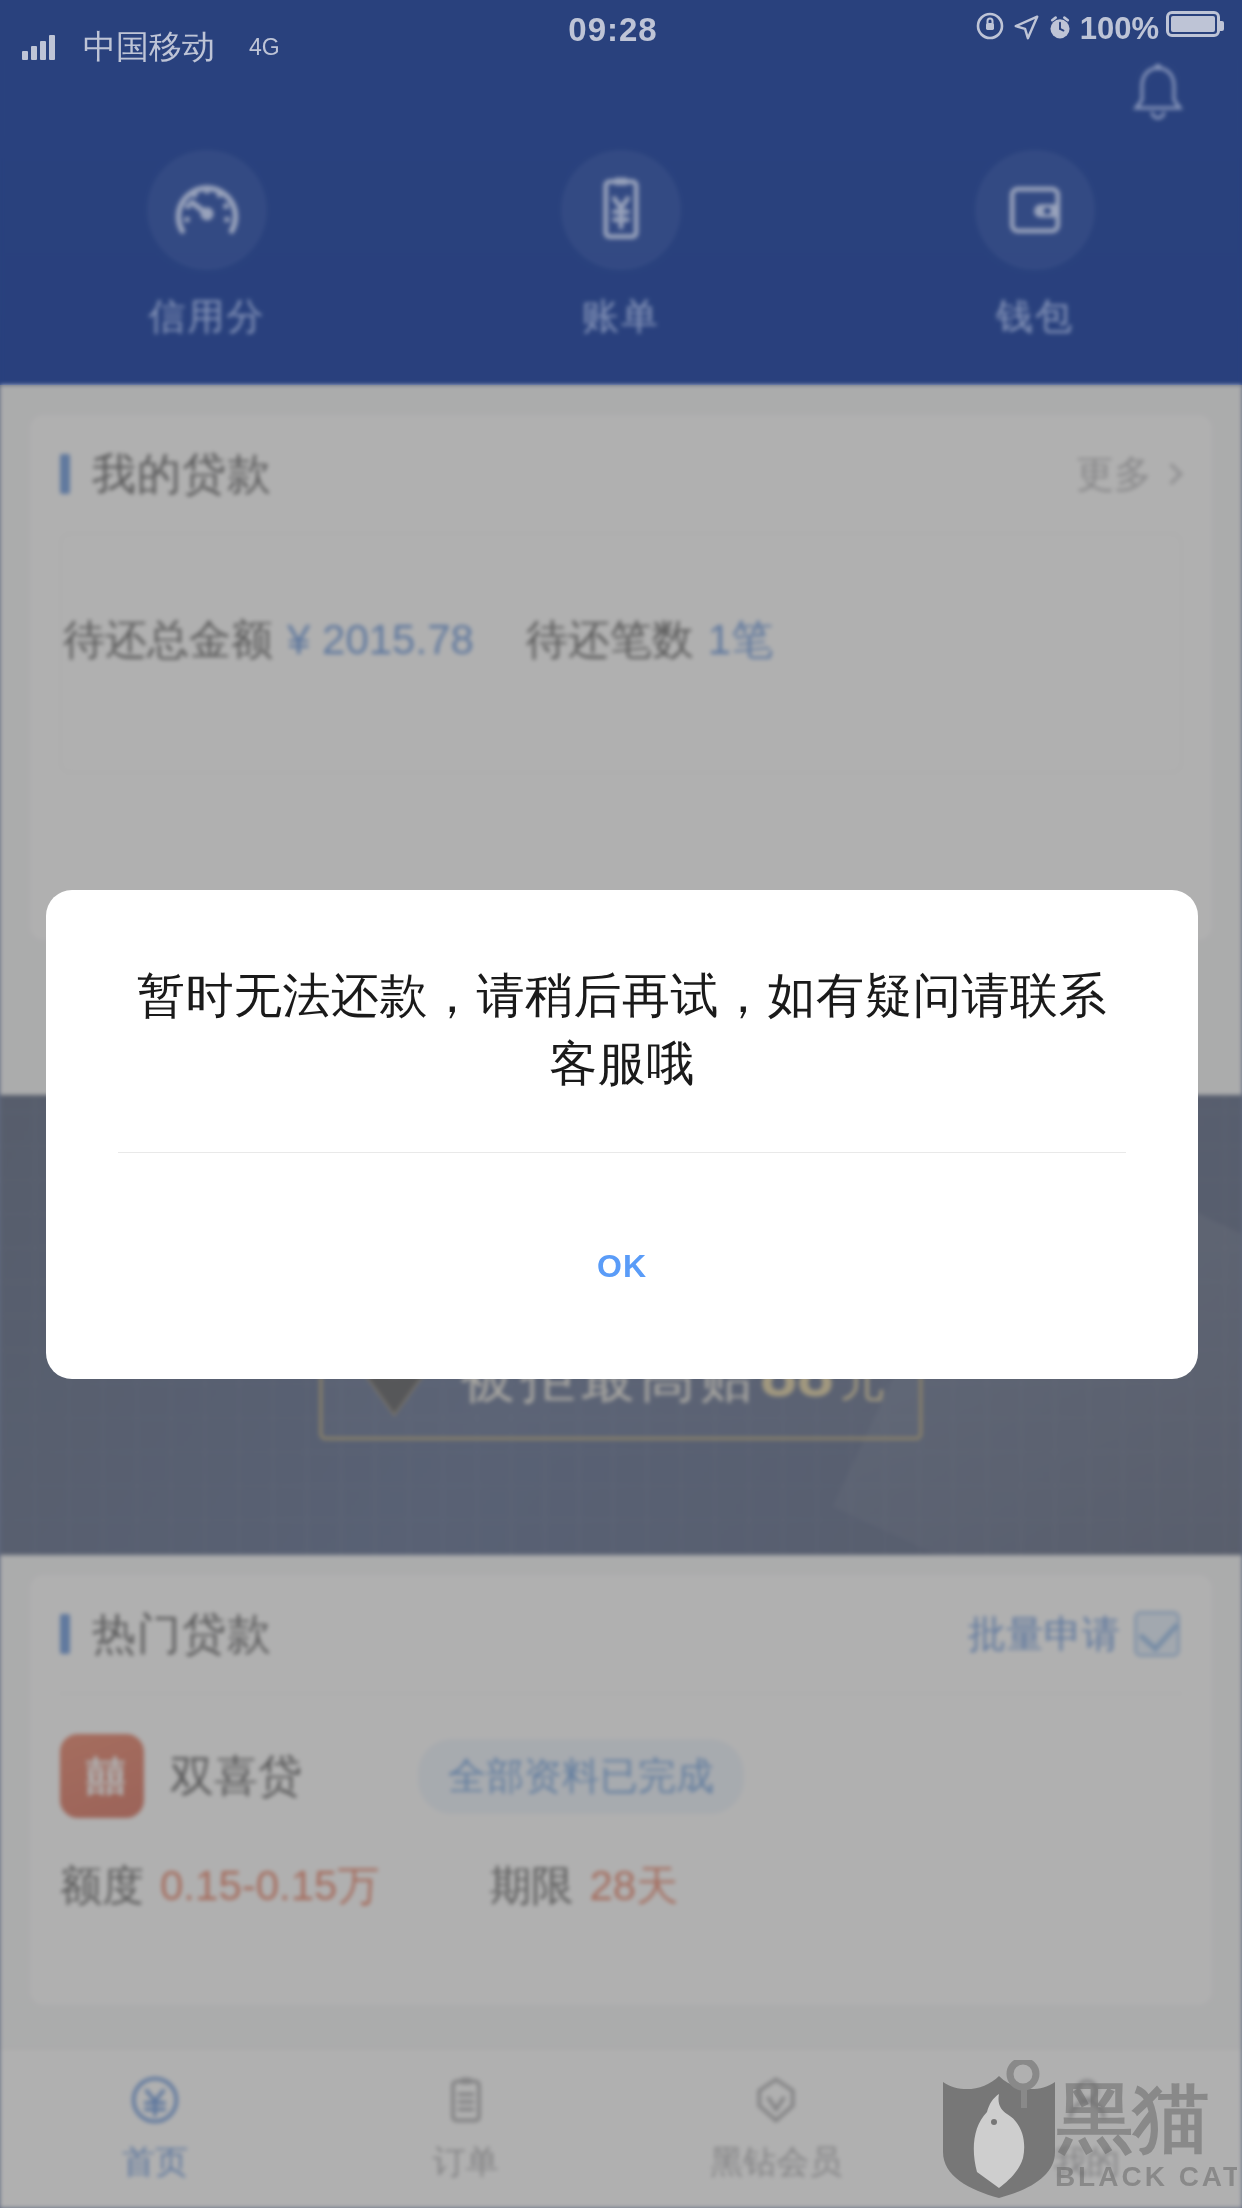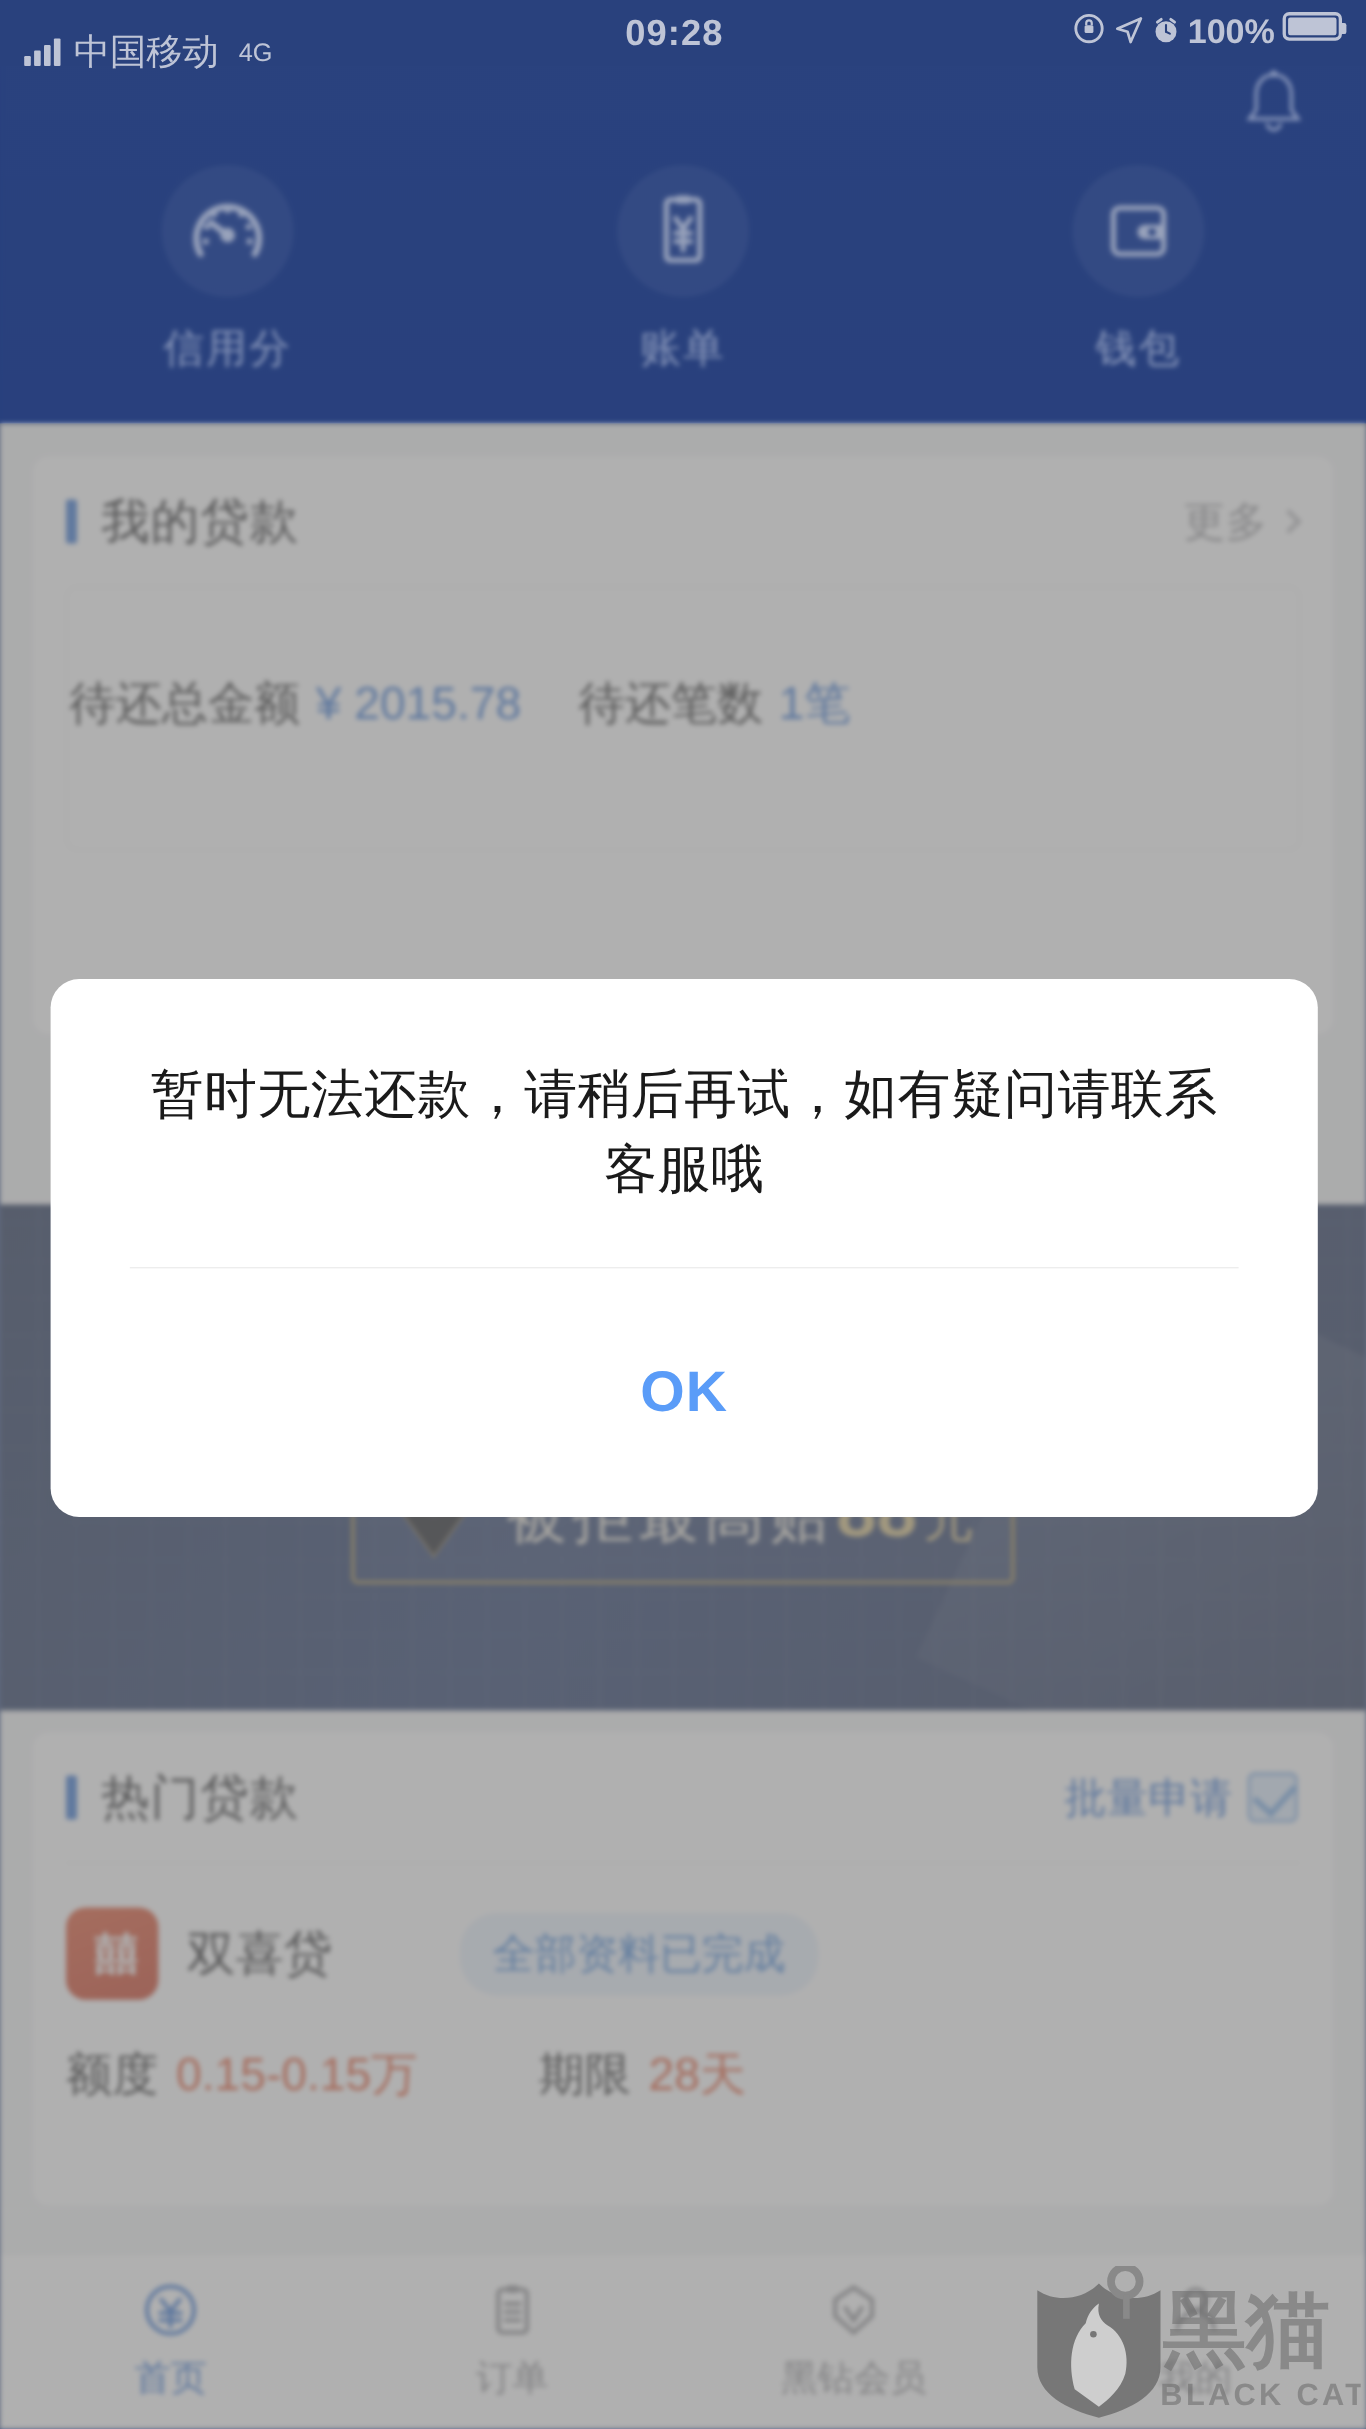--- a/index.html
+++ b/index.html
@@ -32,21 +32,21 @@
 
   
   .statusbar {
     position:absolute; top:0; left:0; width:1242px; height:60px;
     background:#2a4480;
     color:#ffffff;
     display:flex; align-items:center;
     font-size:33px;
     z-index:5;
   }
-  .sb-left { display:flex; align-items:center; gap:12px; padding-left:22px;margin-top:34px; }
+  .sb-left { display:flex; align-items:center; gap:28px; padding-left:22px;margin-top:34px; }
   .sb-center { position:absolute; left:0; right:16px; text-align:center; font-weight:bold; letter-spacing:1px; }
   .sb-right { position:absolute; right:22px; display:flex; align-items:flex-start; gap:7px; }
   .bars { display:flex; align-items:flex-end; gap:3px; height:26px; }
   .bars i { display:block; width:6px; background:#fff; border-radius:1px; }
   .bars i:nth-child(1){height:9px}
   .bars i:nth-child(2){height:14px}
   .bars i:nth-child(3){height:19px}
   .bars i:nth-child(4){height:25px}
   .carrier { font-size:33px; }
   .net { font-size:23px; margin-left:6px; }
@@ -233,21 +233,21 @@
     display:flex; flex-direction:column;
   }
   .modal-msg {
     flex:none; padding:72px 78px 0 78px;
     font-size:48px; line-height:1.42; color:#1a1a1a; text-align:center;
     letter-spacing:0.5px;
   }
   .modal-sep { height:1px; background:#e9e9e9; margin:54px 72px 0 72px; }
   .modal-ok {
     flex:1; display:flex; align-items:center; justify-content:center;
-    color:#5a9cf8; font-size:52px; font-weight:bold; letter-spacing:1px;
+    color:#5a9cf8; font-size:32px; font-weight:bold; letter-spacing:1px;
   }
 </style>
 </head>
 <body>
 
 <div id="app">
 
   <div class="body-bg"></div>
 
   <div class="header">

